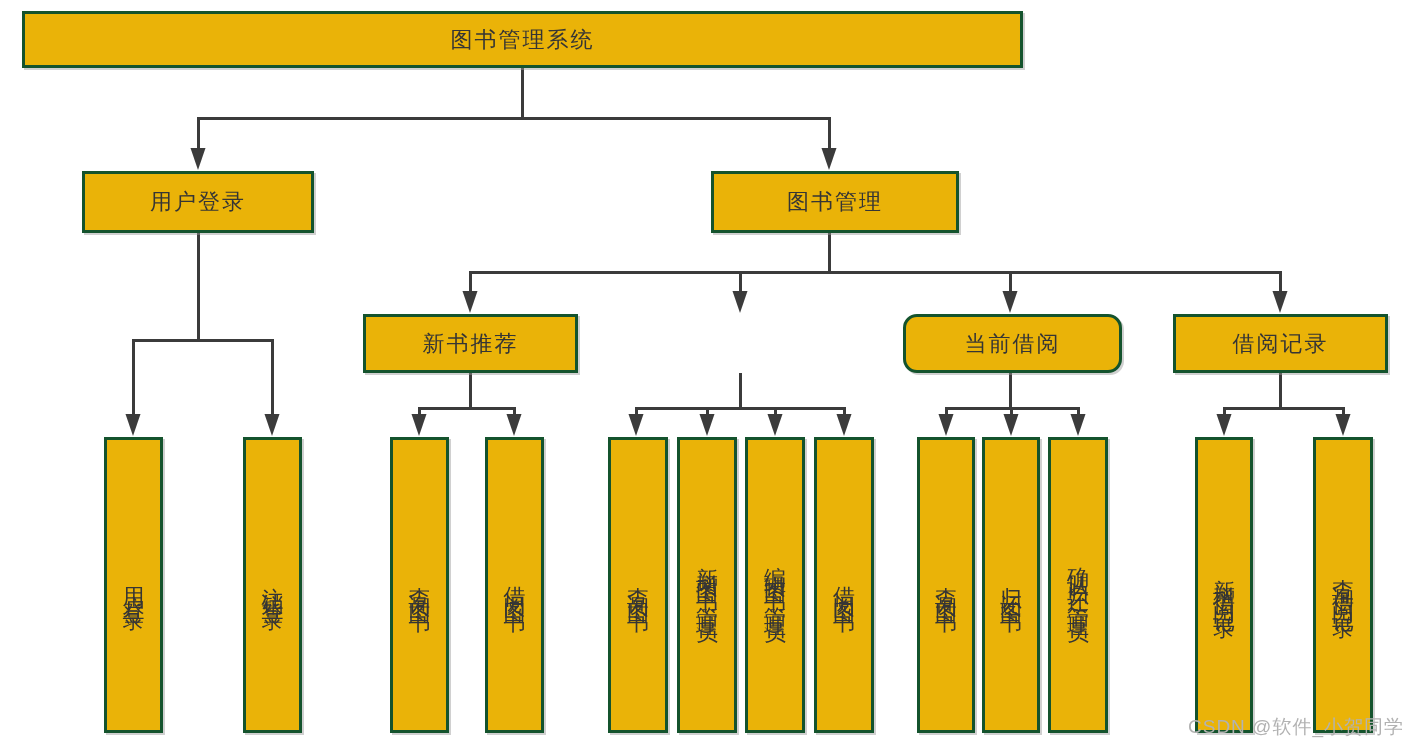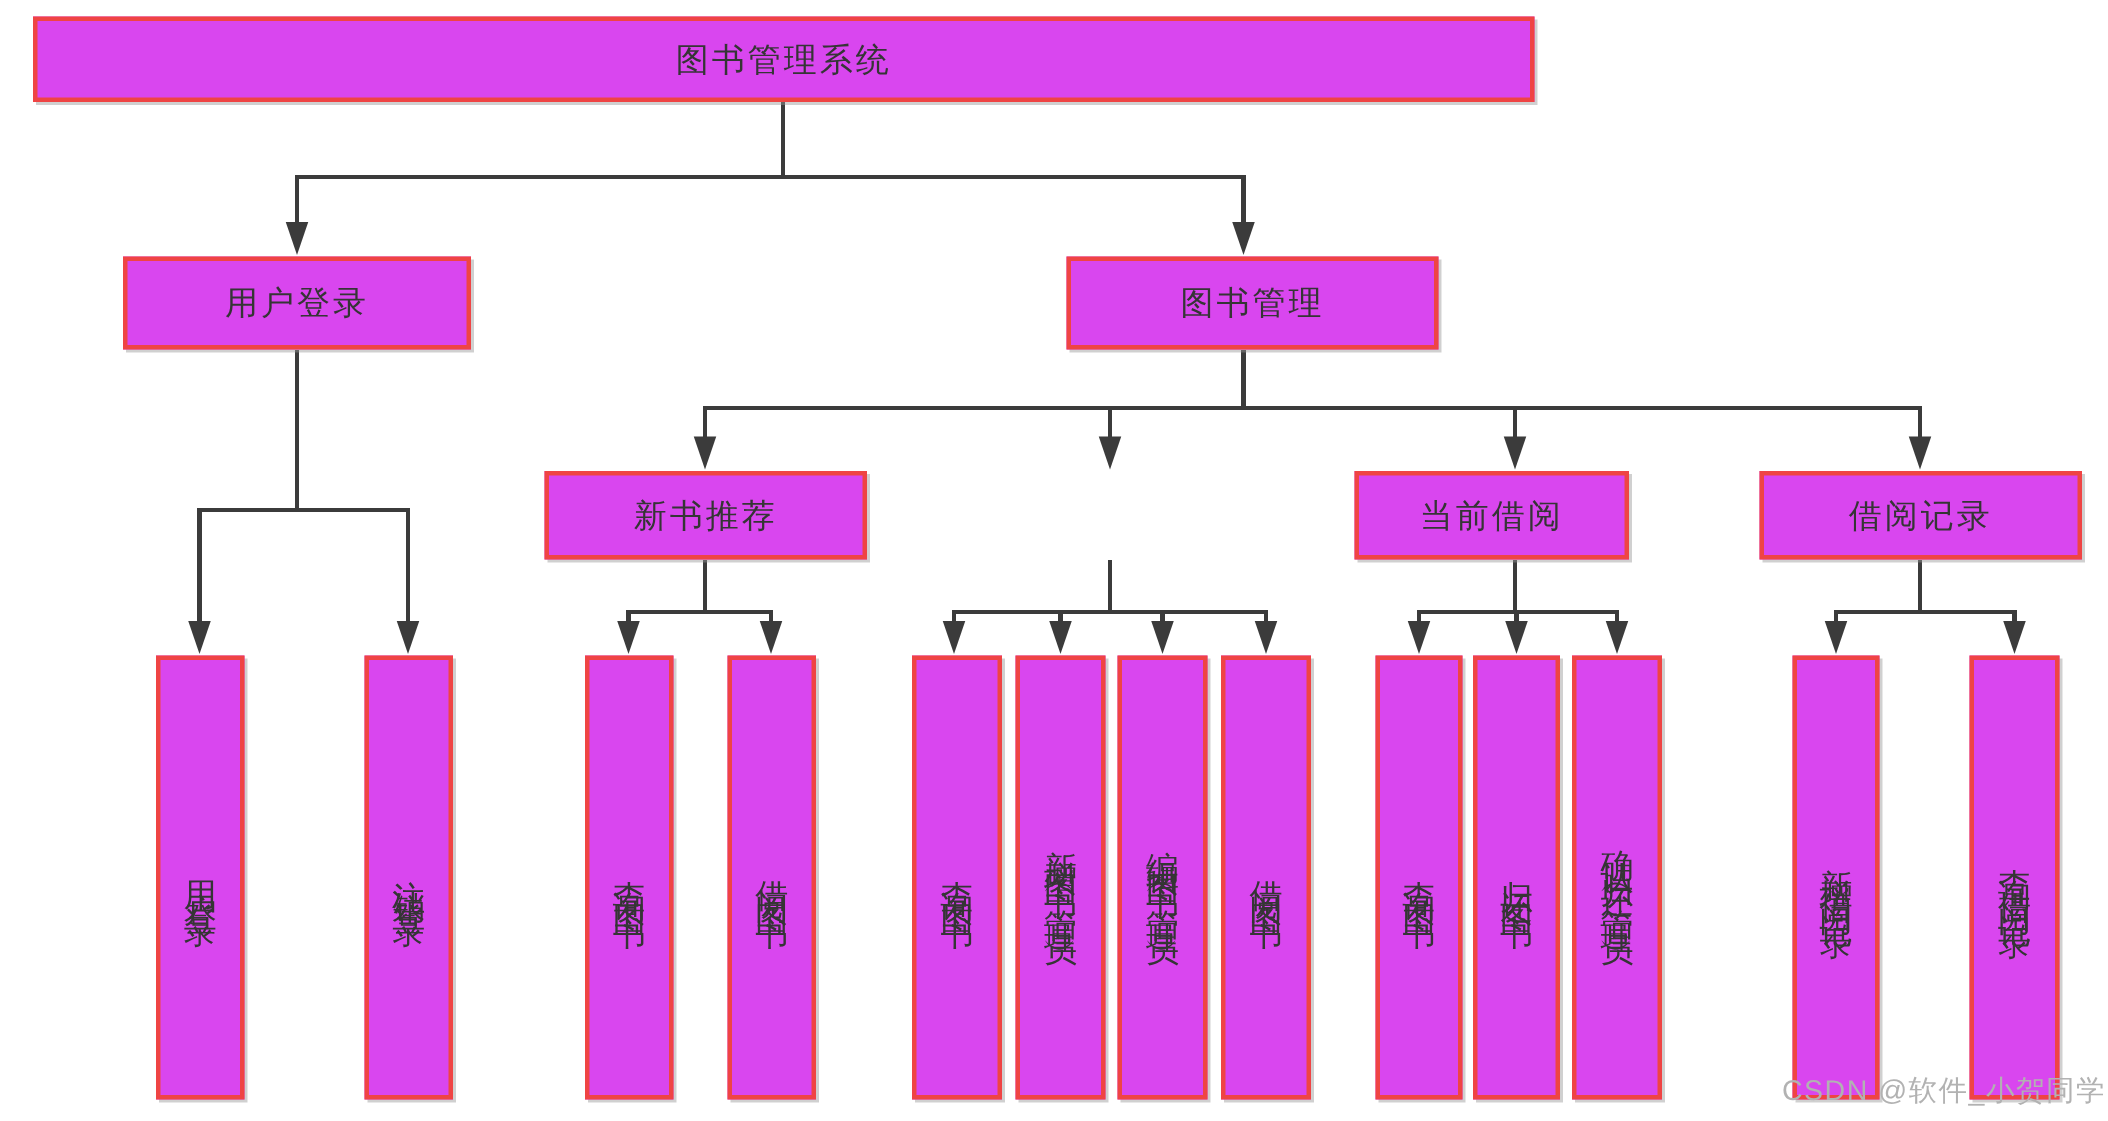--- a/index.html
+++ b/index.html
@@ -13,22 +13,22 @@
   }
   .connectors {
     position: absolute;
     left: 0; top: 0;
     width: 1405px; height: 747px;
     pointer-events: none;
   }
   .node {
     position: absolute;
     box-sizing: border-box;
-    background: #d946ef;
-    border: 3px solid #ef4444;
+    background: #eab308;
+    border: 3px solid #14532d;
     box-shadow: 2px 2px 0 rgba(150,150,150,0.45);
     display: flex;
     align-items: center;
     justify-content: center;
     color: #353535;
     z-index: 2;
   }
   .hbox {
     font-size: 22px;
     letter-spacing: 2px;
@@ -123,21 +123,21 @@
       <polygon points="1343,436 1335.5,414 1350.5,414"></polygon>
     </g>
   </svg>
 
   <div class="node hbox root-box" style="left:22px; top:11px; width:1001px; height:57px;">图书管理系统</div>
 
   <div class="node hbox" style="left:82px; top:171px; width:232px; height:62px;">用户登录</div>
   <div class="node hbox" style="left:711px; top:171px; width:248px; height:62px;">图书管理</div>
 
   <div class="node hbox" style="left:363px; top:314px; width:215px; height:59px;">新书推荐</div>
-  <div class="node hbox" style="left:903px; top:314px; width:183px; height:59px;">当前借阅</div>
+  <div class="node hbox" style="left:903px; top:314px; width:219px; height:59px;border-radius:14px;">当前借阅</div>
   <div class="node hbox" style="left:1173px; top:314px; width:215px; height:59px;">借阅记录</div>
 
   <div class="node leaf" style="left:104px; top:437px; width:59px; height:296px;">用户登录</div>
   <div class="node leaf" style="left:243px; top:437px; width:59px; height:296px;">注销登录</div>
 
   <div class="node leaf" style="left:390px; top:437px; width:59px; height:296px;">查询图书</div>
   <div class="node leaf" style="left:485px; top:437px; width:59px; height:296px;">借阅图书</div>
 
   <div class="node leaf" style="left:608px; top:437px; width:60px; height:296px;">查询图书</div>
   <div class="node leaf" style="left:677px; top:437px; width:60px; height:296px;">新增图书（管理员）</div>

